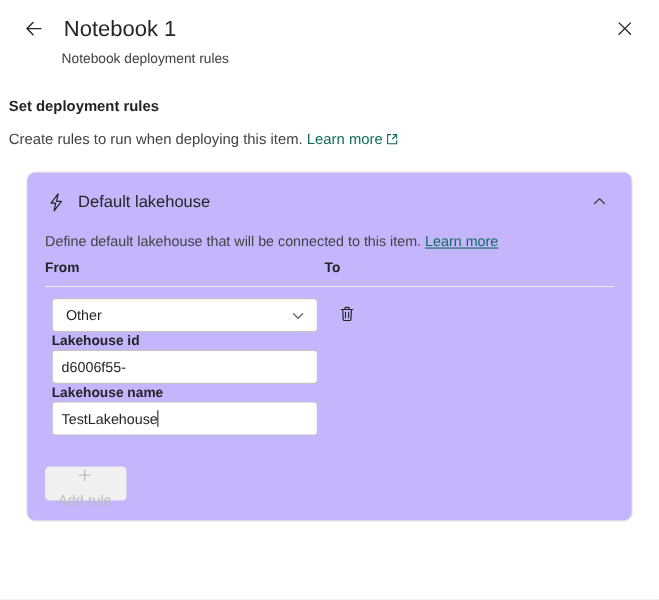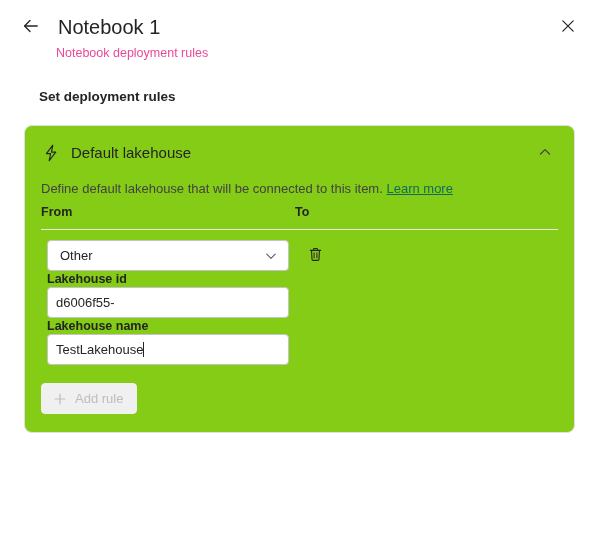--- a/index.html
+++ b/index.html
@@ -26,46 +26,46 @@
     display: flex; align-items: center; justify-content: center;
     background: transparent; border: none; cursor: pointer;
     border-radius: 4px; padding: 0; flex: none;
   }
   .page-title {
     font-size: 20px; font-weight: 400; color: #242424;
     margin-left: 12px; line-height: 26px; white-space: nowrap;
   }
   .spacer { flex: 1 1 auto; }
   .subtitle {
-    font-size: 12.5px; color: #ec4899;
+    font-size: 12.5px; color: #404040;
     margin: 4px 12px 0 56px; line-height: 18px;
   }
 
   
-  .section { padding: 0 39px; margin-top: 26px; }
+  .section { padding: 0 8px; margin-top: 26px; }
   .section-title {
     font-size: 13.5px; font-weight: bold; color: #242424;
     line-height: 18px;
   }
   .section-desc {
     font-size: 13.5px; color: #424242;
     margin-top: 11px; line-height: 19px;
   }
   .link {
     color: #0f6c5b; text-decoration: none; cursor: pointer;
   }
   .link.underlined { text-decoration: underline; }
   .ext-icon { display: inline-block; vertical-align: -1px; margin-left: 3px; }
 
   
   .card {
     margin: 19px 24px 0 24px;
     border: 1px solid #e0e0e0;
     border-radius: 8px;
-    background: #84cc16;
+    background: #c4b5fd;
     padding: 14px 16px 18px 16px;
   }
   .card-head { display: flex; align-items: center; }
   .bolt { width: 20px; height: 20px; flex: none; }
   .card-title {
     font-size: 15px; color: #242424; margin-left: 10px;
     line-height: 20px; font-weight: 400;
   }
   .collapse-btn {
     width: 26px; height: 26px; border: none; background: transparent;
@@ -122,32 +122,33 @@
 
   .trash-btn {
     width: 32px; height: 31px; margin-left: 10px;
     border: none; background: transparent; cursor: pointer;
     display: flex; align-items: center; justify-content: center;
     border-radius: 4px; padding: 0;
   }
 
   
   .add-rule {
-    margin-top: 18px;
+    margin-top: 28px;
     height: 31px;
     display: inline-flex; align-items: center;
     gap: 8px;
     padding: 0 13px 0 11px;
     background: #f0f0f0;
     border: 1px solid #f0f0f0;
     border-radius: 4px;
     color: #bdbdbd;
     font-family: "Liberation Sans", sans-serif;
     font-size: 13px;
     cursor: default;
+    flex-direction: column;
   }
   .add-rule .plus { display:flex; align-items:center; }
 </style>
 </head>
 <body>
 
 <div class="panel">
 
   <div class="header">
     <div class="header-row">
@@ -167,20 +168,28 @@
             <path d="M2.8 2.8L13.2 13.2M13.2 2.8L2.8 13.2" stroke="#242424" stroke-width="1.2" stroke-linecap="round"></path>
           </svg>
         </span>
       </button>
     </div>
     <div class="subtitle">Notebook deployment rules</div>
   </div>
 
   <div class="section">
     <div class="section-title">Set deployment rules</div>
+    <div class="section-desc">
+      <span>Create rules to run when deploying this item.</span>
+      <a class="link" href="#"><span>Learn more</span><span class="ext-icon"><svg width="11" height="11" viewBox="0 0 12 12" fill="none">
+              <path d="M4.5 1.5H1.5V10.5H10.5V7.5" stroke="#0f6c5b" stroke-width="1.1" stroke-linecap="round" stroke-linejoin="round"></path>
+              <path d="M7 1.5H10.5V5" stroke="#0f6c5b" stroke-width="1.1" stroke-linecap="round" stroke-linejoin="round"></path>
+              <path d="M10.3 1.7L6.4 5.6" stroke="#0f6c5b" stroke-width="1.1" stroke-linecap="round"></path>
+            </svg></span></a>
+    </div>
   </div>
 
   <div class="card">
 
     <div class="card-head">
       <span class="bolt">
         <svg width="20" height="20" viewBox="0 0 20 20" fill="none">
           <path d="M11.8 2.2L5.4 10.6H9.6L8.2 17.6L14.8 9.1H10.5L11.8 2.2Z" stroke="#242424" stroke-width="1.1" stroke-linejoin="round"></path>
         </svg>
       </span>

